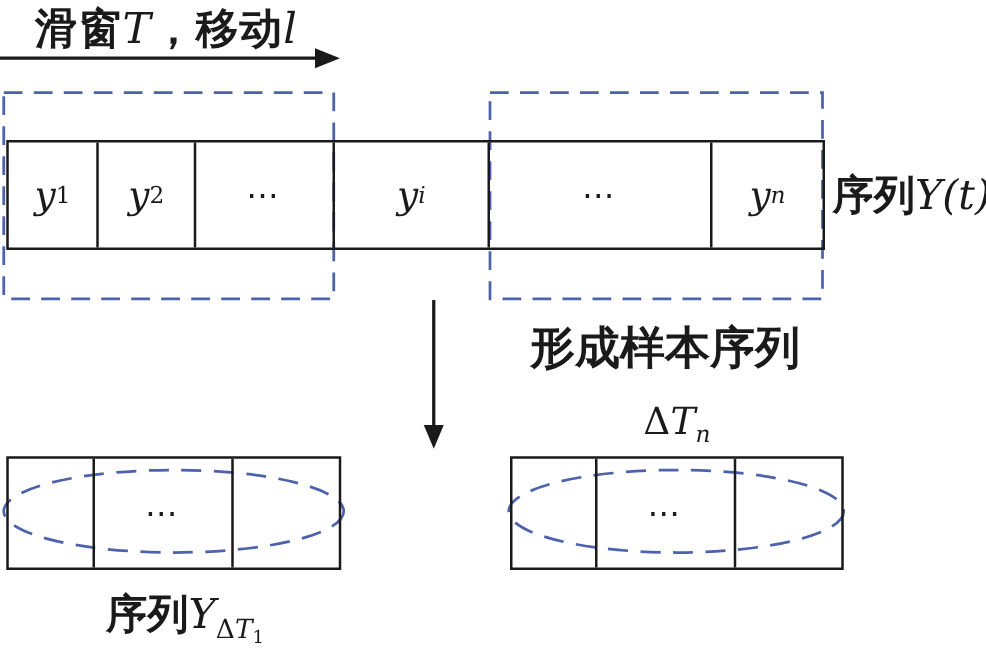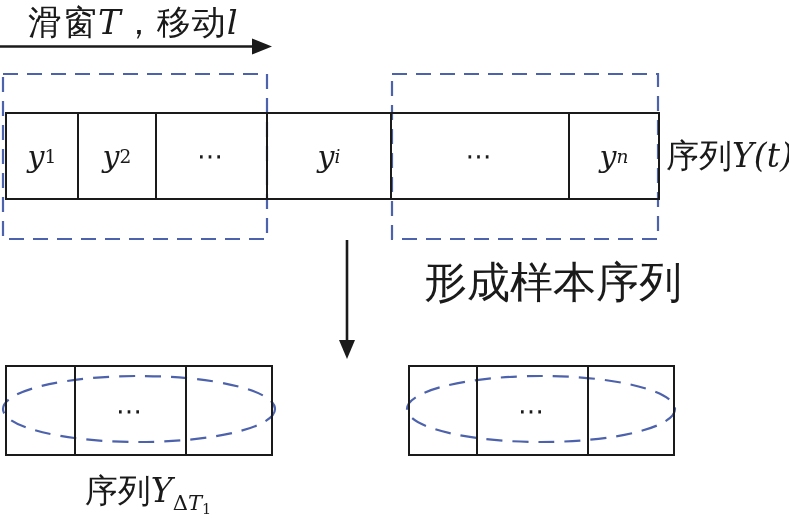--- a/index.html
+++ b/index.html
@@ -8,25 +8,25 @@
     width: 789px;
     height: 519px;
     background: #ffffff;
     overflow: hidden;
     font-family: "DejaVu Serif", "Liberation Serif", serif;
     color: #1a1a1a;
   }
   .abs { position: absolute; }
 
   
-  .cn { font-weight: 400; }
+  .cn { font-weight: 700; }
   .math-var { font-style: italic; font-weight: 400; }
   .title { left: 28px; top: 0px; font-size: 34px; letter-spacing: 1px; white-space: nowrap; }
   .row-label { left: 666px; top: 134px; font-size: 33px; white-space: nowrap; }
-  .annotation { left: 424px; top: 254px; font-size: 43px; white-space: nowrap; text-align: center; }
+  .annotation { left: 424px; top: 254px; font-size: 36px; white-space: nowrap; text-align: center; }
 
   
   .seq-row {
     left: 5px; top: 112px; width: 655px; height: 88px;
     border: 2px solid #1a1a1a; box-sizing: border-box;
     display: flex;
   }
   .seq-cell {
     border-right: 2px solid #1a1a1a; box-sizing: border-box;
     display: flex; align-items: center; justify-content: center;
@@ -127,20 +127,23 @@
     </div>
   </div>
 
   <div class="abs row-label">
     <span class="cn">序列</span><span class="math-var">Y(t)</span>
   </div>
 
   <div class="abs annotation cn">形成样本序列</div>
 
 
+  <div class="abs delta-label right">
+    <span>Δ</span><span class="math-var">T</span><span class="cellsub sub-it">n</span>
+  </div>
 
   <div class="abs sample-box left">
     <div class="sample-cell sb-w0"></div>
     <div class="sample-cell sb-w1">
       <span class="dots">⋯</span>
     </div>
     <div class="sample-cell"></div>
   </div>
 
   <div class="abs sample-box right">

